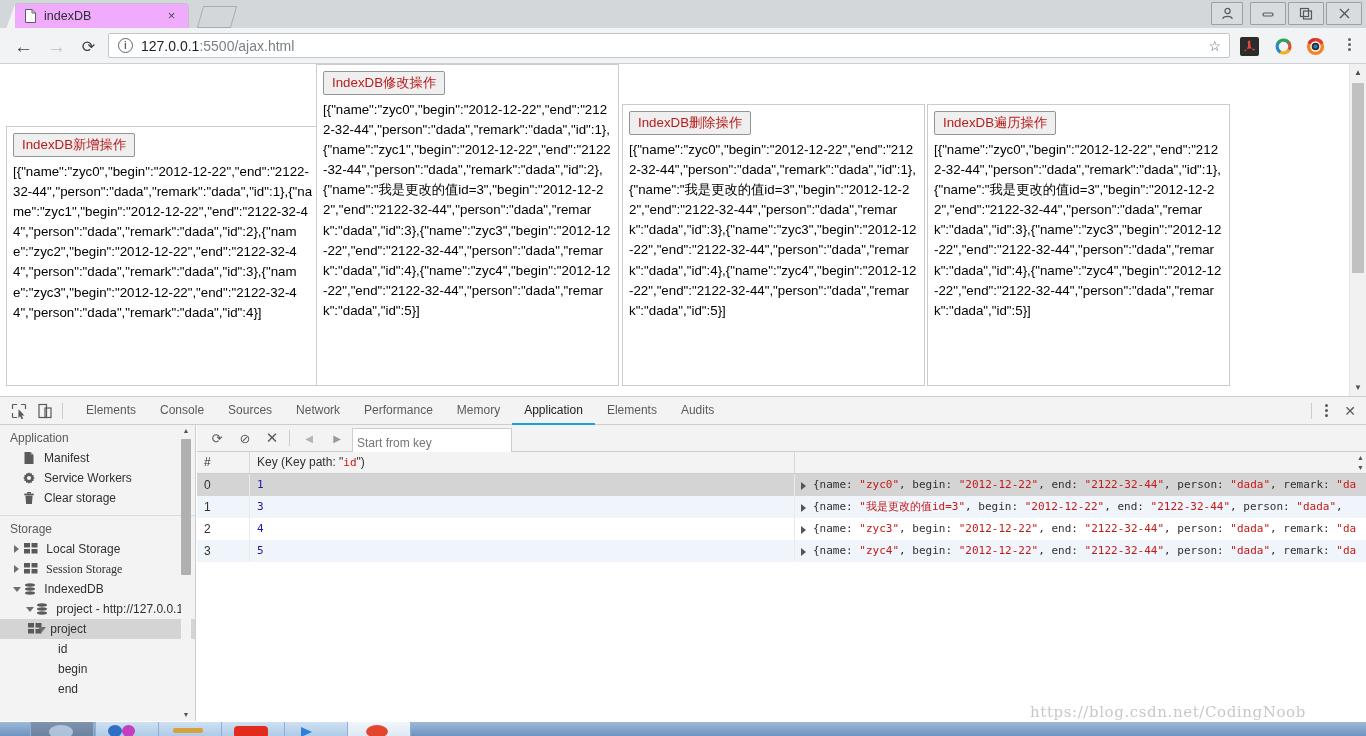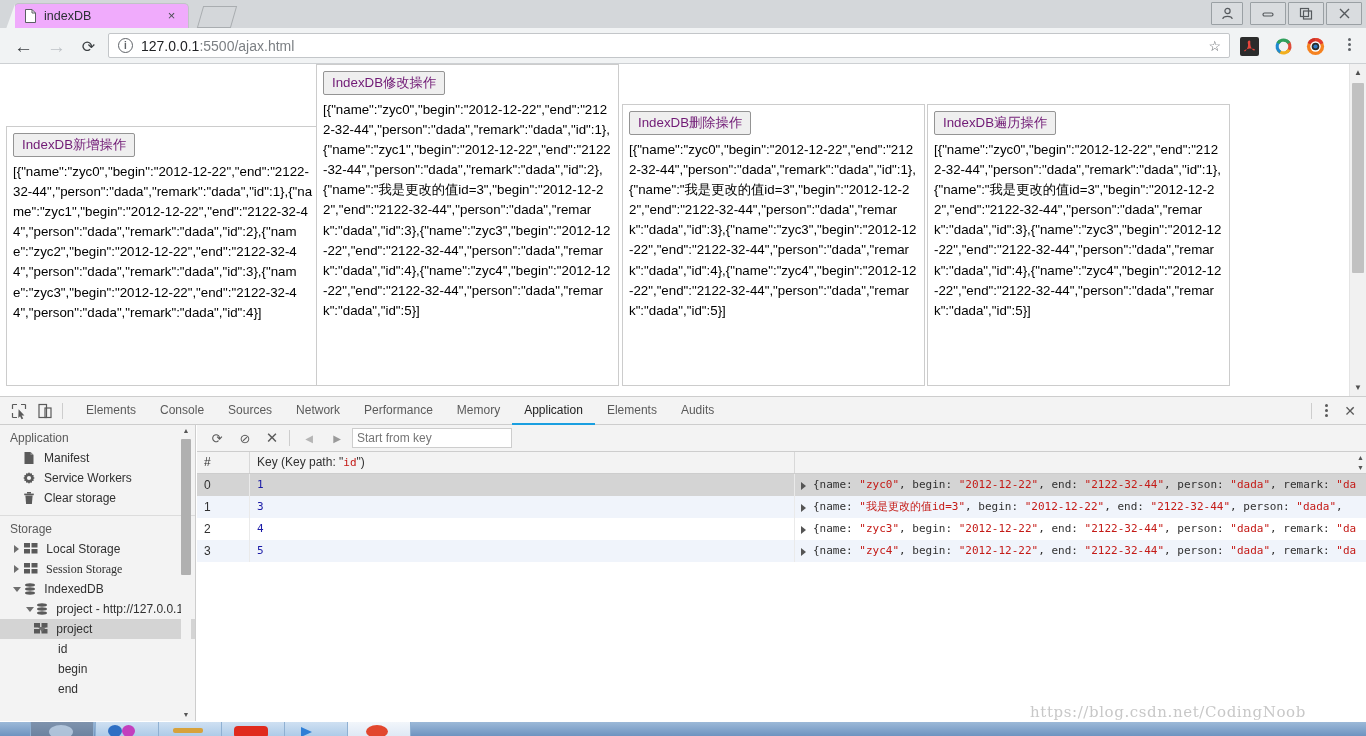--- a/index.html
+++ b/index.html
@@ -115,21 +115,21 @@
     font-size:13.3px;color:#000;
     line-height:20.1px;
     word-break:break-all;
   }
   .panel-btn{
     display:inline-block;
     background:#efefef;
     border:1px solid #949494;
     border-radius:2px;
     padding:2px 8px 3px 8px;
-    font-size:13.3px;line-height:17px;color:#701a75;
+    font-size:13.3px;line-height:17px;color:#b91c1c;
     font-family:"Liberation Sans","DejaVu Sans",sans-serif;
     cursor:pointer;margin-bottom:3px;
   }
   .panel-out{display:block;margin-top:2px;}
 
   
   .pagescroll{
     position:absolute;right:0;top:64px;width:16px;height:332px;
     background:#f1f1f1;border-left:1px solid #e4e4e4;
   }
@@ -230,21 +230,21 @@
   }
   .db-refresh{left:10px;}
   .db-clear{left:38px;}
   .db-delete{left:65px;font-size:15px;}
   .db-sep{position:absolute;left:92px;top:5px;width:1px;height:16px;background:#cdcdcd;}
   .db-prev{left:102px;color:#b5b5b5;font-size:10px;}
   .db-next{left:130px;color:#9a9a9a;font-size:10px;}
   .db-keyinput{
     position:absolute;left:155px;top:3px;width:160px;height:20px;
     background:#fff;border:1px solid #cdcdcd;box-sizing:border-box;
-    font-size:12px;color:#909090;padding:4px 4px;line-height:17px;
+    font-size:12px;color:#909090;padding:14px 4px;line-height:17px;
     font-family:"Liberation Sans","DejaVu Sans",sans-serif;
   }
 
   .grid{position:absolute;left:0;top:27px;width:1169px;height:269px;overflow:hidden;}
   .grid-head{
     display:flex;height:21px;background:#f3f3f3;
     border-bottom:1px solid #cdcdcd;
     font-size:12px;color:#303030;
   }
   .gh{
@@ -543,21 +543,21 @@
           <span style="display:inline-block;width:12px;height:12px;vertical-align:-2px;margin-left:10px;">
             <svg width="12" height="12" viewBox="0 0 12 12">
               <ellipse cx="6" cy="2" rx="5" ry="1.7" fill="#5a5a5a"></ellipse>
               <ellipse cx="6" cy="6" rx="5" ry="1.7" fill="#5a5a5a"></ellipse>
               <ellipse cx="6" cy="10" rx="5" ry="1.7" fill="#5a5a5a"></ellipse>
             </svg>
           </span>
           <span style="margin-left:5px;">project - http://127.0.0.1</span>
         </div>
 
-        <div class="tree-item sel" style="padding-left:24px;">
+        <div class="tree-item sel" style="padding-left:18px;">
           <span class="tw open" style="left:38px;"></span>
           <span style="display:inline-block;width:14px;height:11px;vertical-align:-1px;margin-left:10px;">
             <svg width="14" height="11" viewBox="0 0 14 11">
                 <rect x="0" y="0" width="6" height="4.5" fill="#5a5a5a"></rect>
                 <rect x="7.5" y="0" width="6" height="4.5" fill="#5a5a5a"></rect>
                 <rect x="0" y="6" width="6" height="4.5" fill="#5a5a5a"></rect>
                 <rect x="7.5" y="6" width="6" height="4.5" fill="#5a5a5a"></rect>
               </svg>
           </span>
           <span style="margin-left:5px;">project</span>

